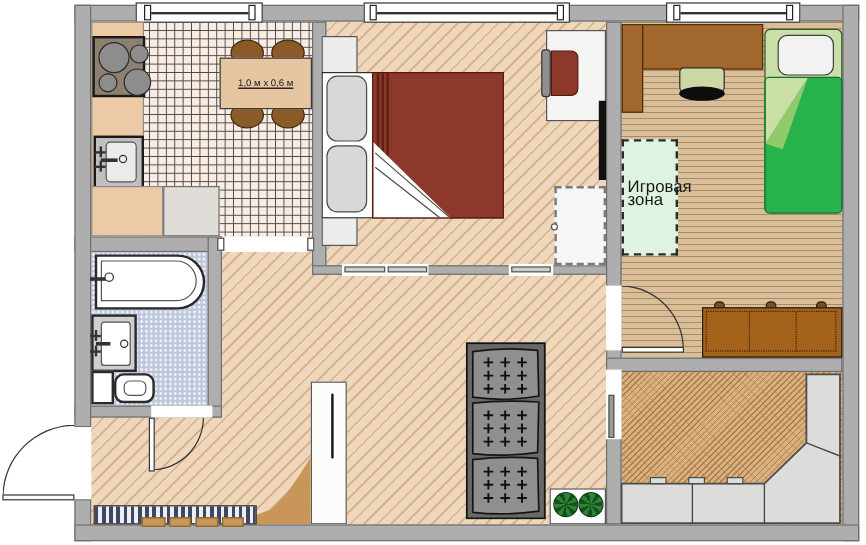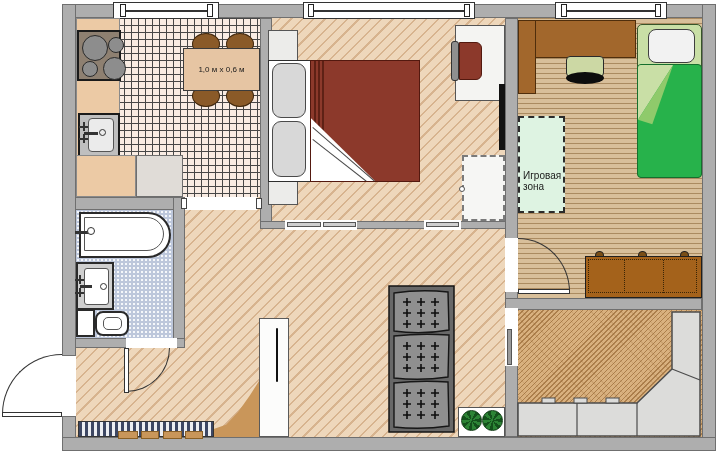--- a/index.html
+++ b/index.html
@@ -14,21 +14,21 @@
   .floor-weave{background:#d9b17f;background-image:repeating-linear-gradient(135deg,rgba(148,100,48,.65) 0 1px,transparent 1px 3.5px),repeating-linear-gradient(45deg,rgba(148,100,48,.2) 0 1px,transparent 1px 7px);}
   .floor-bath{background:#bdc7db;background-image:radial-gradient(rgba(255,255,255,.85) 0.8px,transparent 1.3px);background-size:4px 4px;}
   .opening{position:absolute;background:#fff;}
   .jamb{position:absolute;background:#fff;border:1px solid #444;box-sizing:border-box;}
   .panel{position:absolute;background:#cfcfcf;border:1px solid #555;box-sizing:border-box;}
   
   .win{position:absolute;top:2px;height:17px;background:#fff;border:1px solid #333;box-sizing:border-box;}
   .win-cap{position:absolute;top:1px;width:6px;height:13px;background:#fff;border:1px solid #222;box-sizing:border-box;}
   .win-line{position:absolute;top:7px;height:2px;background:#333;}
   
-  .fur{position:absolute;box-sizing:border-box;}
+  .fur{position:absolute;box-sizing:border-box;text-decoration:underline;}
   .arc{position:absolute;box-sizing:border-box;border:0 solid #333;}
   .leaf{position:absolute;background:#fff;border:1px solid #333;box-sizing:border-box;}
   .cross{position:absolute;width:9px;height:9px;background:
      linear-gradient(#333 0 0) center/9px 2px no-repeat,
      linear-gradient(#333 0 0) center/2px 9px no-repeat;}
   .label{position:absolute;color:#1a1a1a;}
 </style>
 </head>
 <body>
 
@@ -146,21 +146,21 @@
   <div class="fur" style="left:459px;top:42px;width:23px;height:38px;background:#8c392b;border:1px solid #53190f;border-radius:0 6px 6px 0;"></div>
   <div class="fur" style="left:499px;top:84px;width:6px;height:66px;background:#111;"></div>
   <div class="fur" style="left:462px;top:155px;width:43px;height:66px;background:#f6f6f4;border:2px dashed #7a7a7a;"></div>
   <div class="fur" style="left:459px;top:186px;width:6px;height:6px;border:1.5px solid #555;border-radius:50%;background:#fff;"></div>
 
   <div class="fur" style="left:535px;top:20px;width:101px;height:38px;background:#a2672c;border:1.5px solid #4f2e0c;"></div>
   <div class="fur" style="left:518px;top:20px;width:18px;height:74px;background:#a2672c;border:1.5px solid #4f2e0c;"></div>
   <div class="fur" style="left:566px;top:56px;width:38px;height:21px;background:#ccd8a4;border:1.5px solid #2a2a2a;border-radius:4px;"></div>
   <div class="fur" style="left:566px;top:72px;width:38px;height:12px;background:#0d0d0d;border-radius:50%;"></div>
   <div class="fur" style="left:518px;top:116px;width:47px;height:97px;background:#def3e2;border:2px dashed #2b2b2b;">
-    <span class="label" style="left:3px;top:52px;width:42px;font-size:10px;line-height:11px;">Игровая зона</span>
+    <span class="label" style="left:3px;top:32px;width:42px;font-size:14px;line-height:11px;">Игровая зона</span>
   </div>
   <div class="fur" style="left:637px;top:24px;width:65px;height:154px;background:#c9dfa6;border:1.5px solid #37542a;border-radius:5px;"></div>
   <div class="fur" style="left:648px;top:29px;width:47px;height:34px;background:#f2f2f2;border:1.5px solid #3f3f3f;border-radius:8px;"></div>
   <div class="fur" style="left:637px;top:64px;width:65px;height:114px;background:#27b24b;border:1.5px solid #156f2d;border-radius:4px;overflow:hidden;">
     <div class="abs" style="left:0;top:0;width:65px;height:114px;background:#c9dfa6;clip-path:polygon(0 0,54% 0,0 48%);"></div>
     <div class="abs" style="left:0;top:0;width:65px;height:114px;background:#8fca6b;clip-path:polygon(0 48%,54% 0,22% 52%);"></div>
   </div>
   <div class="fur" style="left:595px;top:251px;width:9px;height:6px;background:#7a4e16;border:1px solid #222;border-radius:4px 4px 0 0;"></div>
   <div class="fur" style="left:638px;top:251px;width:9px;height:6px;background:#7a4e16;border:1px solid #222;border-radius:4px 4px 0 0;"></div>
   <div class="fur" style="left:680px;top:251px;width:9px;height:6px;background:#7a4e16;border:1px solid #222;border-radius:4px 4px 0 0;"></div>

